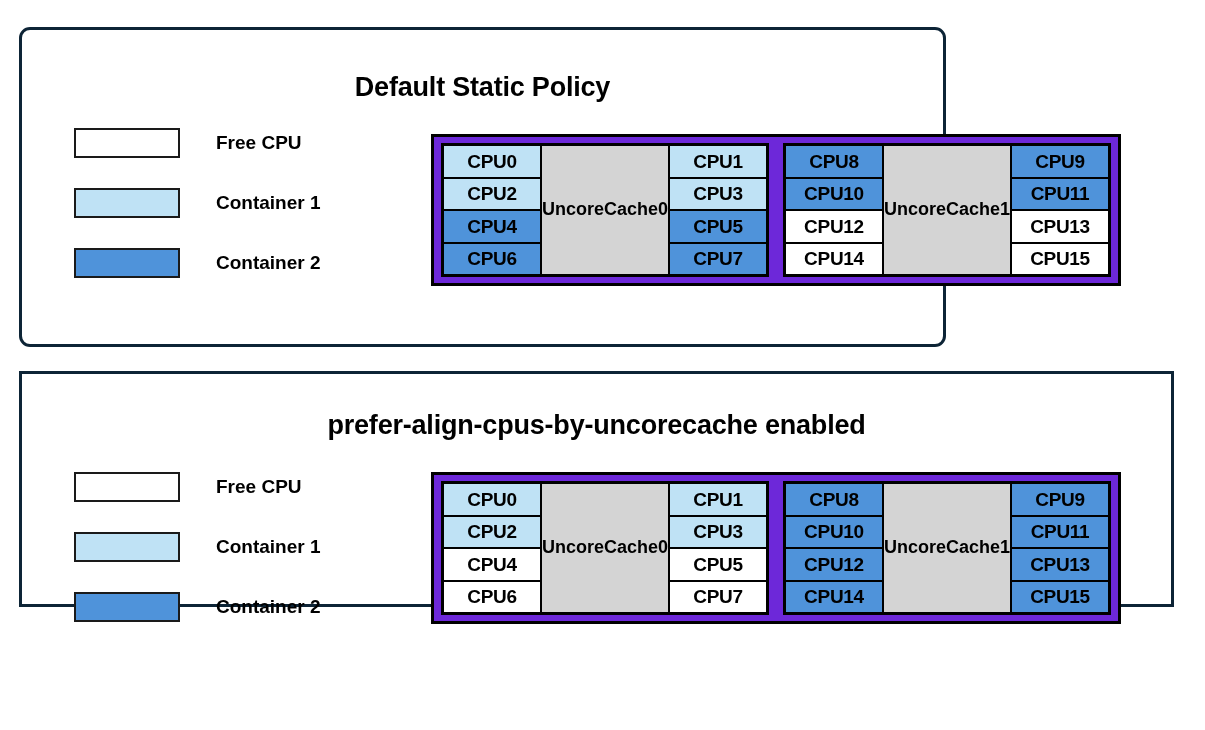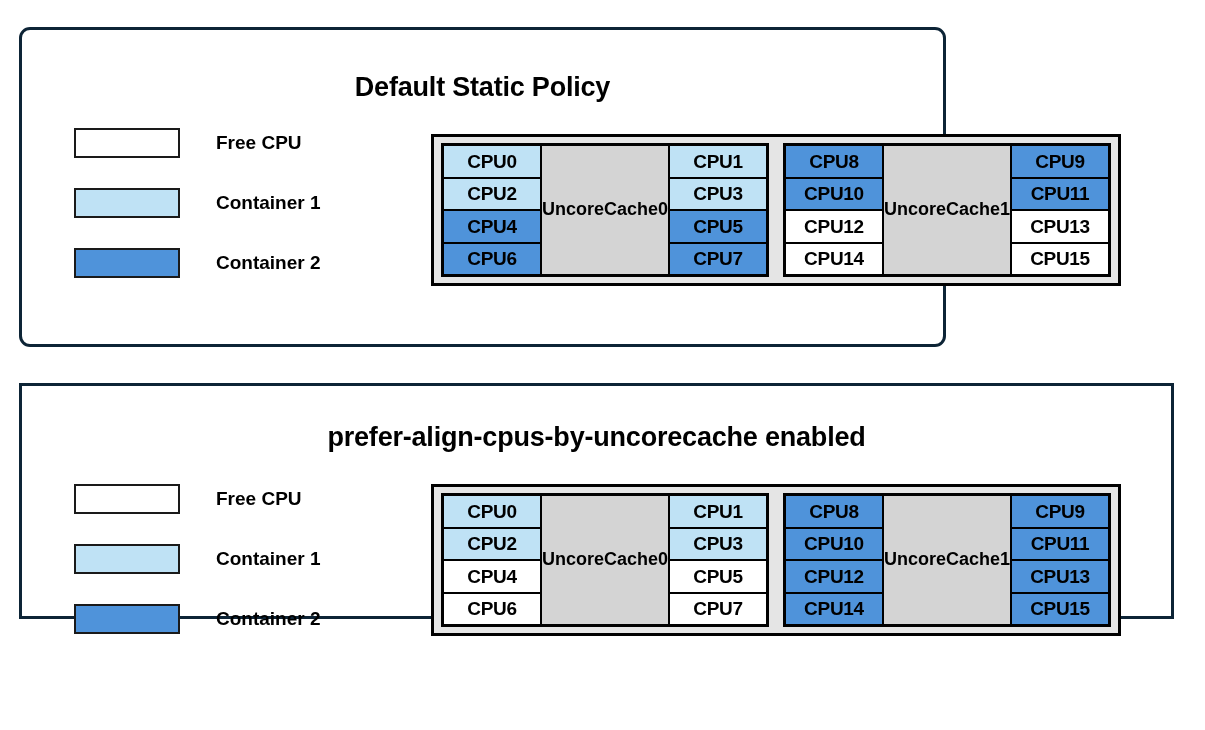--- a/index.html
+++ b/index.html
@@ -15,21 +15,21 @@
     overflow: hidden;
   }
 
   .panel {
     position: absolute;
     border: 3px solid #0d2436;
     background: #ffffff;
     box-sizing: border-box;
   }
   #panel-top    { left: 19px;  top: 27px;  width: 927px; height: 320px; border-radius: 11px; }
-  #panel-bottom { left: 19px;  top: 371px; width: 1155px; height: 236px; margin-top: 12px; }
+  #panel-bottom { left: 19px;  top: 371px; width: 1155px; height: 236px; }
 
   .panel-title {
     position: absolute;
     font-weight: bold;
     color: #000000;
     white-space: nowrap;
     text-align: center;
     letter-spacing: -0.2px;
   }
   #title-top {
@@ -64,21 +64,21 @@
     font-size: 19px;
     font-weight: bold;
     color: #000000;
     white-space: nowrap;
   }
 
   
   .topology {
     position: absolute;
     border: 3px solid #000000;
-    background: #e5e5e5;
+    background: #6d28d9;
     box-sizing: border-box;
     display: flex;
     align-items: stretch;
     padding: 6px 7px;
     gap: 14px;
   }
   #topo-top    { left: 409px; top: 104px; width: 690px; height: 152px; }
   #topo-bottom { left: 409px; top:  98px; width: 690px; height: 152px; }
 
   .socket {

